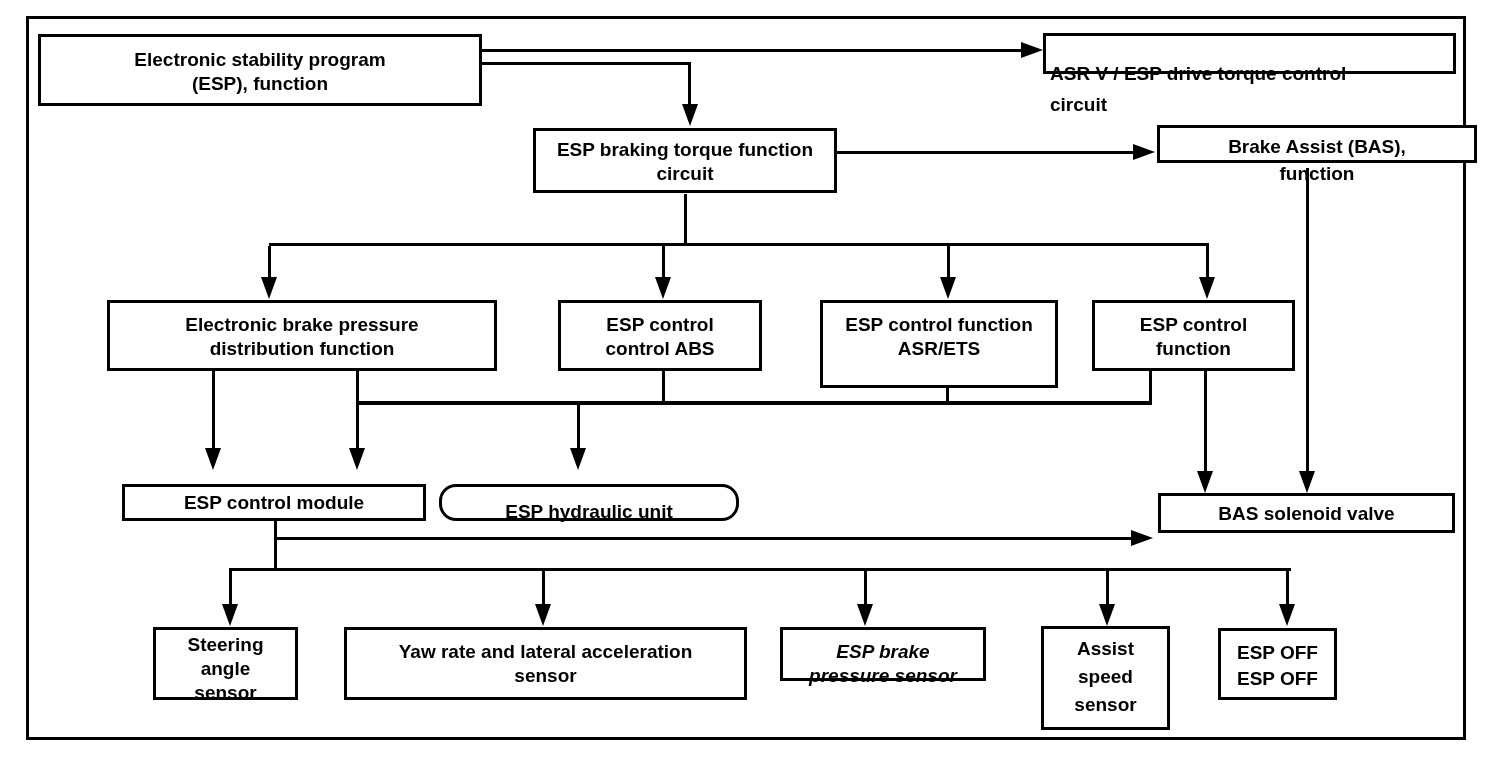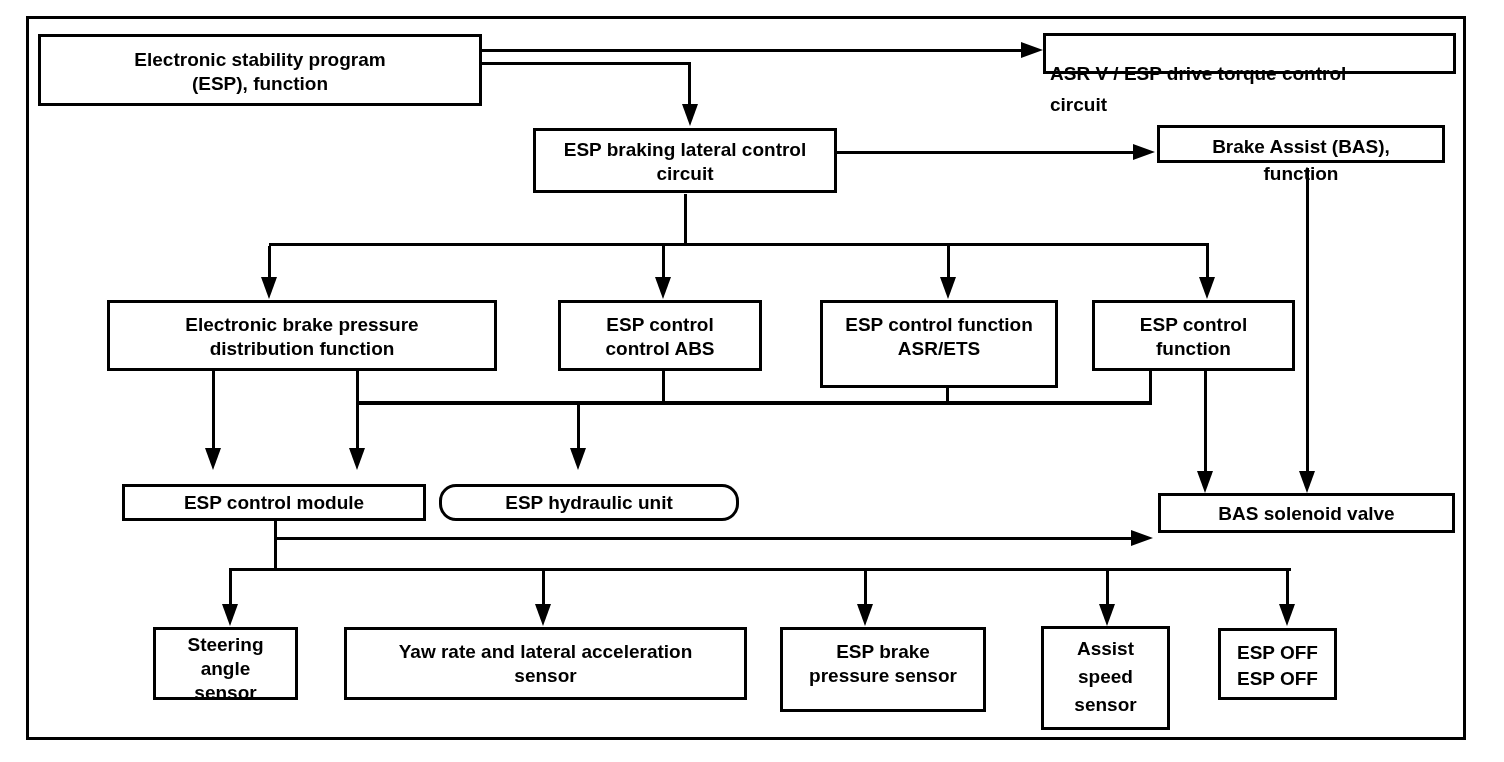--- a/index.html
+++ b/index.html
@@ -43,25 +43,25 @@
     <div class="bl">Electronic stability program</div>
     <div class="bl">(ESP), function</div>
   </div>
 
   <div class="box left" style="left:1043px;top:33px;width:413px;height:41px;padding-top:22px;line-height:31px;">
     <div class="bl">ASR V / ESP drive torque control</div>
     <div class="bl">circuit</div>
   </div>
 
   <div class="box" style="left:533px;top:128px;width:304px;height:65px;padding-top:7px;">
-    <div class="bl">ESP braking lateral control</div>
+    <div class="bl">ESP braking torque function</div>
     <div class="bl">circuit</div>
   </div>
 
-  <div class="box" style="left:1157px;top:125px;width:288px;height:38px;padding-top:5px;line-height:27px;">
+  <div class="box" style="left:1157px;top:125px;width:320px;height:38px;padding-top:5px;line-height:27px;">
     <div class="bl">Brake Assist (BAS),</div>
     <div class="bl">function</div>
   </div>
 
   <div class="box" style="left:107px;top:300px;width:390px;height:71px;padding-top:10px;">
     <div class="bl">Electronic brake pressure</div>
     <div class="bl">distribution function</div>
   </div>
 
   <div class="box" style="left:558px;top:300px;width:204px;height:71px;padding-top:10px;">
@@ -76,40 +76,40 @@
 
   <div class="box" style="left:1092px;top:300px;width:203px;height:71px;padding-top:10px;">
     <div class="bl">ESP control</div>
     <div class="bl">function</div>
   </div>
 
   <div class="box" style="left:122px;top:484px;width:304px;height:37px;padding-top:5px;line-height:22px;">
     <div class="bl">ESP control module</div>
   </div>
 
-  <div class="box" style="left:439px;top:484px;width:300px;height:37px;padding-top:5px;line-height:22px;border-radius:17px;">
+  <div class="box" style="left:439px;top:484px;width:300px;height:37px;padding-top:14px;line-height:22px;border-radius:17px;">
     <div class="bl">ESP hydraulic unit</div>
   </div>
 
   <div class="box" style="left:1158px;top:493px;width:297px;height:40px;padding-top:7px;line-height:22px;">
     <div class="bl">BAS solenoid valve</div>
   </div>
 
   <div class="box" style="left:153px;top:627px;width:145px;height:73px;padding-top:3px;">
     <div class="bl">Steering</div>
     <div class="bl">angle</div>
     <div class="bl">sensor</div>
   </div>
 
   <div class="box" style="left:344px;top:627px;width:403px;height:73px;padding-top:10px;">
     <div class="bl">Yaw rate and lateral acceleration</div>
     <div class="bl">sensor</div>
   </div>
 
-  <div class="box" style="left:780px;top:627px;width:206px;height:85px;padding-top:10px;">
+  <div class="box" style="left:780px;top:627px;width:206px;height:54px;padding-top:10px;font-style:italic;">
     <div class="bl">ESP brake</div>
     <div class="bl">pressure sensor</div>
   </div>
 
   <div class="box" style="left:1041px;top:626px;width:129px;height:104px;padding-top:6px;line-height:28px;">
     <div class="bl">Assist</div>
     <div class="bl">speed</div>
     <div class="bl">sensor</div>
   </div>
 

